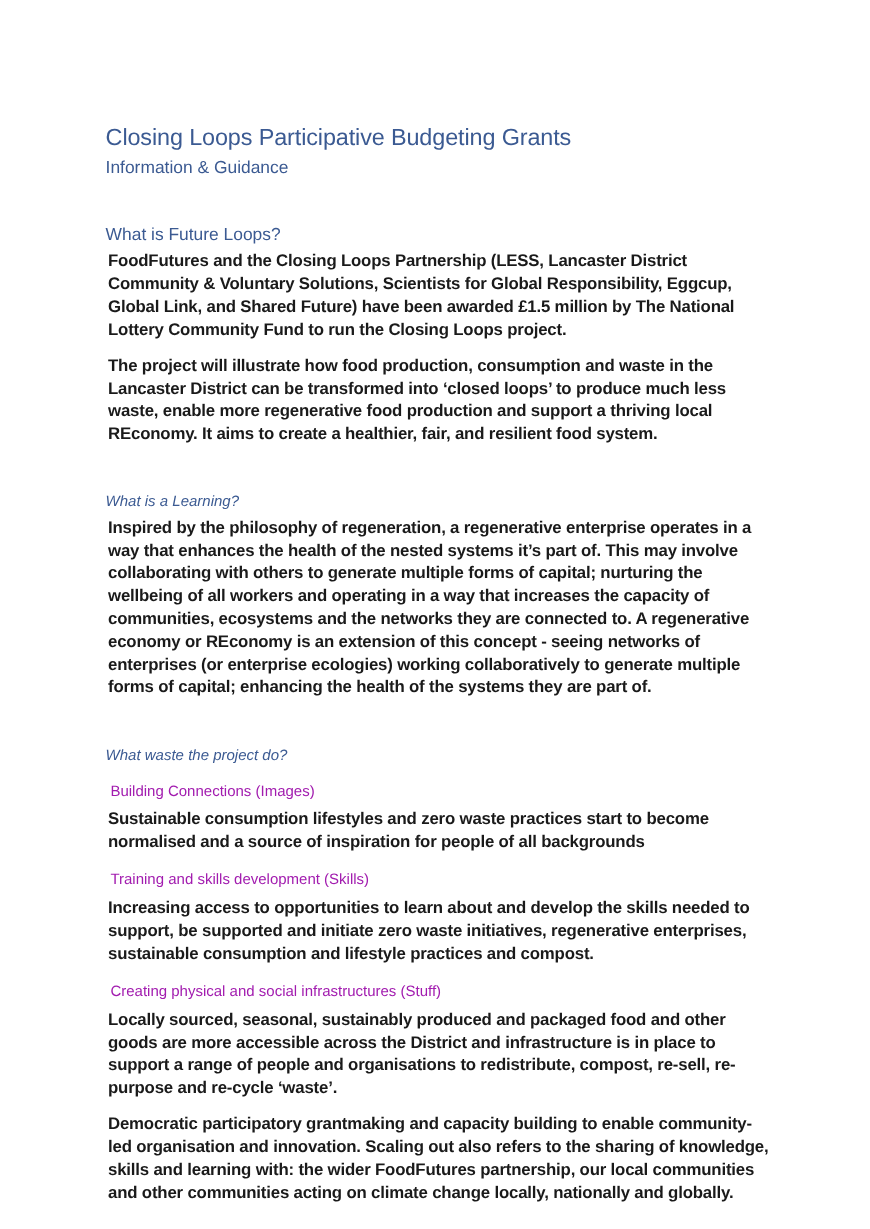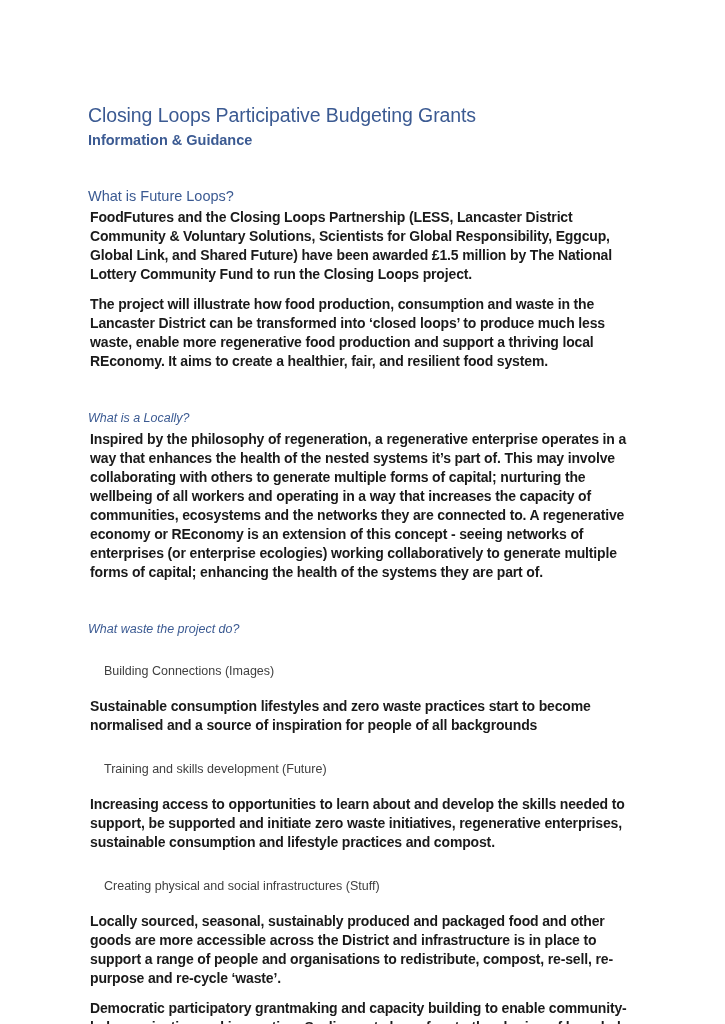--- a/index.html
+++ b/index.html
@@ -33,41 +33,41 @@
       margin: 0;
       line-height: 26px;
       font-weight: normal;
       letter-spacing: -0.1px;
     }
     .doc-subtitle {
       font-size: 14.5px;
       color: #3b5a92;
       margin: 2px 0 0 0;
       line-height: 20px;
-      font-weight: bold;
+      font-weight: normal;
     }
     .h-main {
       font-size: 14.5px;
       color: #3b5a92;
       margin: 0;
       line-height: 20px;
       font-weight: normal;
     }
     .h-italic {
       font-size: 12.5px;
       color: #3b5a92;
       font-style: italic;
       margin: 0;
       line-height: 19px;
       font-weight: normal;
     }
     .h-sub {
       font-size: 12.5px;
-      color: #404040;
-      margin: 16px;
+      color: #a21caf;
+      margin: 4px;
       line-height: 19px;
       font-weight: normal;
     }
     p.body {
       font-size: 14px;
       line-height: 19px;
       margin: 2px;
       color: #1a1a1a;
       letter-spacing: -0.15px;
       font-weight: bold;
@@ -87,38 +87,38 @@
     <section>
       <h3 class="h-main">What is Future Loops?</h3>
       <p class="body">FoodFutures and the Closing Loops Partnership (LESS, Lancaster District Community &amp; Voluntary Solutions, Scientists for Global Responsibility, Eggcup, Global Link, and Shared Future) have been awarded £1.5 million by The National Lottery Community Fund to run the Closing Loops project.</p>
       <div style="height:7px"></div>
       <p class="body">The project will illustrate how food production, consumption and waste in the Lancaster District can be transformed into ‘closed loops’ to produce much less waste, enable more regenerative food production and support a thriving local REconomy. It aims to create a healthier, fair, and resilient food system.</p>
     </section>
 
     <div style="height:36px"></div>
 
     <section>
-      <h3 class="h-italic">What is a Locally?</h3>
+      <h3 class="h-italic">What is a Learning?</h3>
       <p class="body">Inspired by the philosophy of regeneration, a regenerative enterprise operates in a way that enhances the health of the nested systems it’s part of. This may involve collaborating with others to generate multiple forms of capital; nurturing the wellbeing of all workers and operating in a way that increases the capacity of communities, ecosystems and the networks they are connected to. A regenerative economy or REconomy is an extension of this concept - seeing networks of enterprises (or enterprise ecologies) working collaboratively to generate multiple forms of capital; enhancing the health of the systems they are part of.</p>
     </section>
 
     <div style="height:36px"></div>
 
     <section>
       <h3 class="h-italic">What waste the project do?</h3>
 
       <div style="height:7px"></div>
       <div>
         <h4 class="h-sub">Building Connections (Images)</h4>
         <p class="body">Sustainable consumption lifestyles and zero waste practices start to become normalised and a source of inspiration for people of all backgrounds</p>
       </div>
 
       <div style="height:7px"></div>
       <div>
-        <h4 class="h-sub">Training and skills development (Future)</h4>
+        <h4 class="h-sub">Training and skills development (Skills)</h4>
         <p class="body">Increasing access to opportunities to learn about and develop the skills needed to support, be supported and initiate zero waste initiatives, regenerative enterprises, sustainable consumption and lifestyle practices and compost.</p>
       </div>
 
       <div style="height:7px"></div>
       <div>
         <h4 class="h-sub">Creating physical and social infrastructures (Stuff)</h4>
         <p class="body">Locally sourced, seasonal, sustainably produced and packaged food and other goods are more accessible across the District and infrastructure is in place to support a range of people and organisations to redistribute, compost, re-sell, re-purpose and re-cycle ‘waste’.</p>
       </div>
 
       <div style="height:7px"></div>

